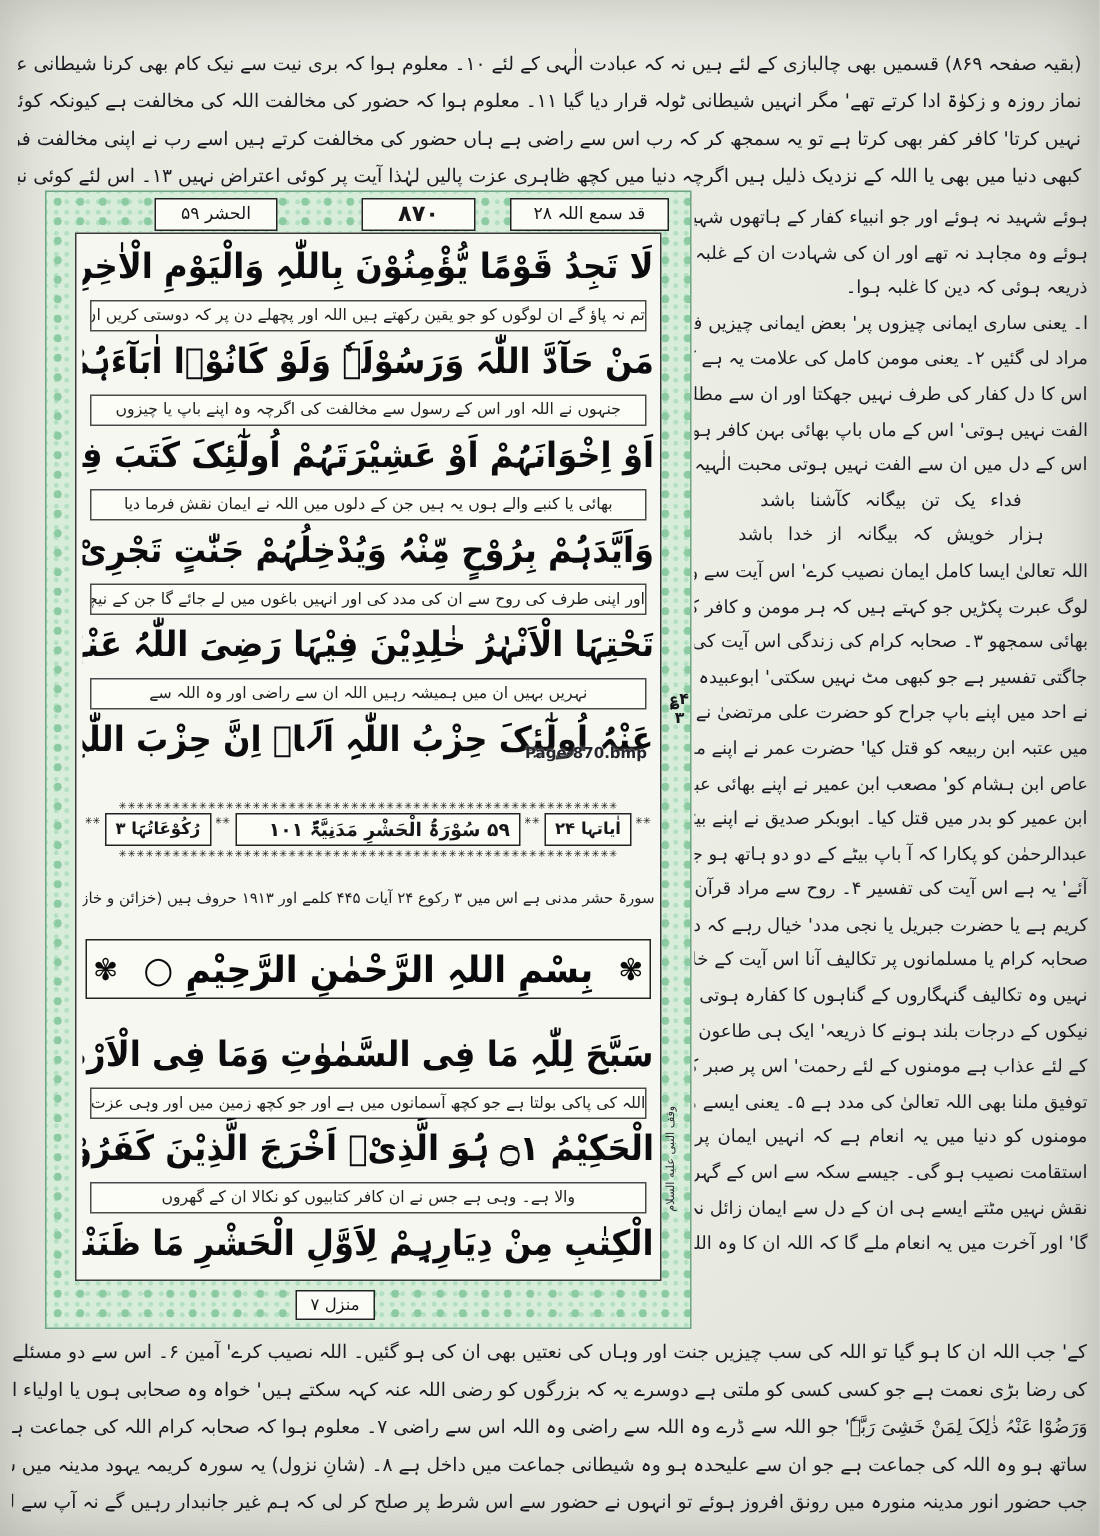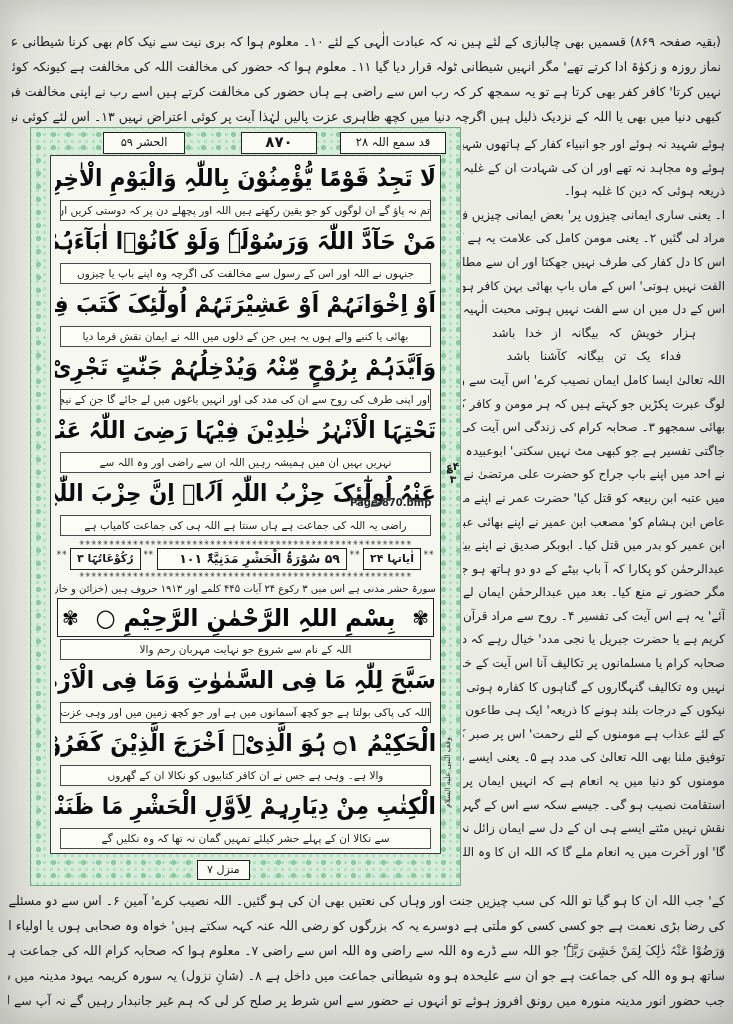--- a/index.html
+++ b/index.html
@@ -154,21 +154,20 @@
             <div class="tr-box">اور اپنی طرف کی روح سے ان کی مدد کی اور انہیں باغوں میں لے جائے گا جن کے نیچے</div>
           </div>
 
           <div>
             <div class="ayah">تَحْتِہَا الْاَنْہٰرُ خٰلِدِیْنَ فِیْہَا رَضِیَ اللّٰہُ عَنْہُمْ وَرَضُوْا</div>
             <div class="tr-box">نہریں بہیں ان میں ہمیشہ رہیں اللہ ان سے راضی اور وہ اللہ سے</div>
           </div>
 
           <div>
             <div class="ayah">عَنْہُ اُولٰٓئِکَ حِزْبُ اللّٰہِ اَلَاۤ اِنَّ حِزْبَ اللّٰہِ ہُمُ الْمُفْلِحُوْنَ ۝۲۲</div>
-            <div class="tr-box">راضی یہ اللہ کی جماعت ہے ہاں سنتا ہے اللہ ہی کی جماعت کامیاب ہے</div>
           </div>
         </div>
 
       <div class="surah-bar">
         <div class="star-row">✳✳✳✳✳✳✳✳✳✳✳✳✳✳✳✳✳✳✳✳✳✳✳✳✳✳✳✳✳✳✳✳✳✳✳✳✳✳✳✳✳✳✳✳✳✳✳✳✳✳✳✳✳✳✳✳</div>
         <div class="surah-bar-mid">
           <span class="star-gap">✳✳</span>
           <span class="sbox">اٰیاتہا ۲۴</span>
           <span class="star-gap">✳✳</span>
           <span class="sbox sbox-title">۵۹ سُوْرَۃُ الْحَشْرِ مَدَنِیَّۃٌ ۱۰۱</span>
@@ -179,37 +178,35 @@
         <div class="star-row">✳✳✳✳✳✳✳✳✳✳✳✳✳✳✳✳✳✳✳✳✳✳✳✳✳✳✳✳✳✳✳✳✳✳✳✳✳✳✳✳✳✳✳✳✳✳✳✳✳✳✳✳✳✳✳✳</div>
       </div>
 
       <div class="intro-line">سورۃ حشر مدنی ہے اس میں ۳ رکوع ۲۴ آیات ۴۴۵ کلمے اور ۱۹۱۳ حروف ہیں (خزائن و خازن)</div>
 
       <div class="bismillah">
         <span class="bism-orn">✾</span>
         <span class="bism-text">بِسْمِ اللہِ الرَّحْمٰنِ الرَّحِیْمِ ○</span>
         <span class="bism-orn">✾</span>
       </div>
-      <div class="tr-box">اللہ کے نام سے شروع جو نہایت مہربان رحم والا</div>
 
       <div>
 
           <div>
             <div class="ayah">سَبَّحَ لِلّٰہِ مَا فِی السَّمٰوٰتِ وَمَا فِی الْاَرْضِ وَہُوَ الْعَزِیْزُ</div>
             <div class="tr-box">اللہ کی پاکی بولتا ہے جو کچھ آسمانوں میں ہے اور جو کچھ زمین میں اور وہی عزت و حکمت</div>
           </div>
 
           <div>
             <div class="ayah">الْحَکِیْمُ ۝۱ ہُوَ الَّذِیْۤ اَخْرَجَ الَّذِیْنَ کَفَرُوْا مِنْ اَہْلِ</div>
             <div class="tr-box">والا ہے۔ وہی ہے جس نے ان کافر کتابیوں کو نکالا ان کے گھروں</div>
           </div>
 
           <div>
             <div class="ayah">الْکِتٰبِ مِنْ دِیَارِہِمْ لِاَوَّلِ الْحَشْرِ مَا ظَنَنْتُمْ اَنْ یَّخْرُجُوْا</div>
-            <div class="tr-box">سے نکالا ان کے پہلے حشر کیلئے تمہیں گمان نہ تھا کہ وہ نکلیں گے</div>
           </div>
         </div>
 
     </div>
 
     <div class="manzil-box">منزل ۷</div>
   </div>
 
   <div class="ruku-marker">
     <div>۴؏</div>
@@ -223,32 +220,31 @@
   <div class="commentary">
 
   <div class="c-line">ہوئے شہید نہ ہوئے اور جو انبیاء کفار کے ہاتھوں شہید</div>
       <div class="c-line">ہوئے وہ مجاہد نہ تھے اور ان کی شہادت ان کے غلبہ کا</div>
       <div class="c-line end">ذریعہ ہوئی کہ دین کا غلبہ ہوا۔</div>
       <div class="c-line">ا۔ یعنی ساری ایمانی چیزوں پر' بعض ایمانی چیزیں فرما کر کل</div>
       <div class="c-line">مراد لی گئیں ۲۔ یعنی مومن کامل کی علامت یہ ہے کہ</div>
       <div class="c-line">اس کا دل کفار کی طرف نہیں جھکتا اور ان سے مطلقاً</div>
       <div class="c-line">الفت نہیں ہوتی' اس کے ماں باپ بھائی بہن کافر ہوں تو</div>
       <div class="c-line">اس کے دل میں ان سے الفت نہیں ہوتی محبت الٰہیہ</div>
+      <div class="c-line couplet">فداء یک تن بیگانہ کآشنا باشد</div>
       <div class="c-line couplet">ہزار خویش کہ بیگانہ از خدا باشد</div>
-      <div class="c-line couplet">فداء یک تن بیگانہ کآشنا باشد</div>
       <div class="c-line">اللہ تعالیٰ ایسا کامل ایمان نصیب کرے' اس آیت سے وہ</div>
       <div class="c-line">لوگ عبرت پکڑیں جو کہتے ہیں کہ ہر مومن و کافر کو اپنا</div>
       <div class="c-line">بھائی سمجھو ۳۔ صحابہ کرام کی زندگی اس آیت کی جیتی</div>
       <div class="c-line">جاگتی تفسیر ہے جو کبھی مٹ نہیں سکتی' ابوعبیدہ ابن جراح</div>
       <div class="c-line">نے احد میں اپنے باپ جراح کو حضرت علی مرتضیٰ نے بدر</div>
       <div class="c-line">میں عتبہ ابن ربیعہ کو قتل کیا' حضرت عمر نے اپنے ماموں</div>
       <div class="c-line">عاص ابن ہشام کو' مصعب ابن عمیر نے اپنے بھائی عبداللہ</div>
       <div class="c-line">ابن عمیر کو بدر میں قتل کیا۔ ابوبکر صدیق نے اپنے بیٹے</div>
       <div class="c-line">عبدالرحمٰن کو پکارا کہ آ باپ بیٹے کے دو دو ہاتھ ہو جائیں</div>
-      <div class="c-line">مگر حضور نے منع کیا۔ بعد میں عبدالرحمٰن ایمان لے</div>
       <div class="c-line">آئے' یہ ہے اس آیت کی تفسیر ۴۔ روح سے مراد قرآن</div>
       <div class="c-line">کریم ہے یا حضرت جبریل یا نجی مدد' خیال رہے کہ دنیا میں</div>
       <div class="c-line">صحابہ کرام یا مسلمانوں پر تکالیف آنا اس آیت کے خلاف</div>
       <div class="c-line">نہیں وہ تکالیف گنہگاروں کے گناہوں کا کفارہ ہوتی ہیں'</div>
       <div class="c-line">نیکوں کے درجات بلند ہونے کا ذریعہ' ایک ہی طاعون کفار</div>
       <div class="c-line">کے لئے عذاب ہے مومنوں کے لئے رحمت' اس پر صبر کی</div>
       <div class="c-line">توفیق ملنا بھی اللہ تعالیٰ کی مدد ہے ۵۔ یعنی ایسے مخلص</div>
       <div class="c-line">مومنوں کو دنیا میں یہ انعام ہے کہ انہیں ایمان پر</div>
       <div class="c-line">استقامت نصیب ہو گی۔ جیسے سکہ سے اس کے گہرے</div>
       <div class="c-line">نقش نہیں مٹتے ایسے ہی ان کے دل سے ایمان زائل نہ ہو</div>

